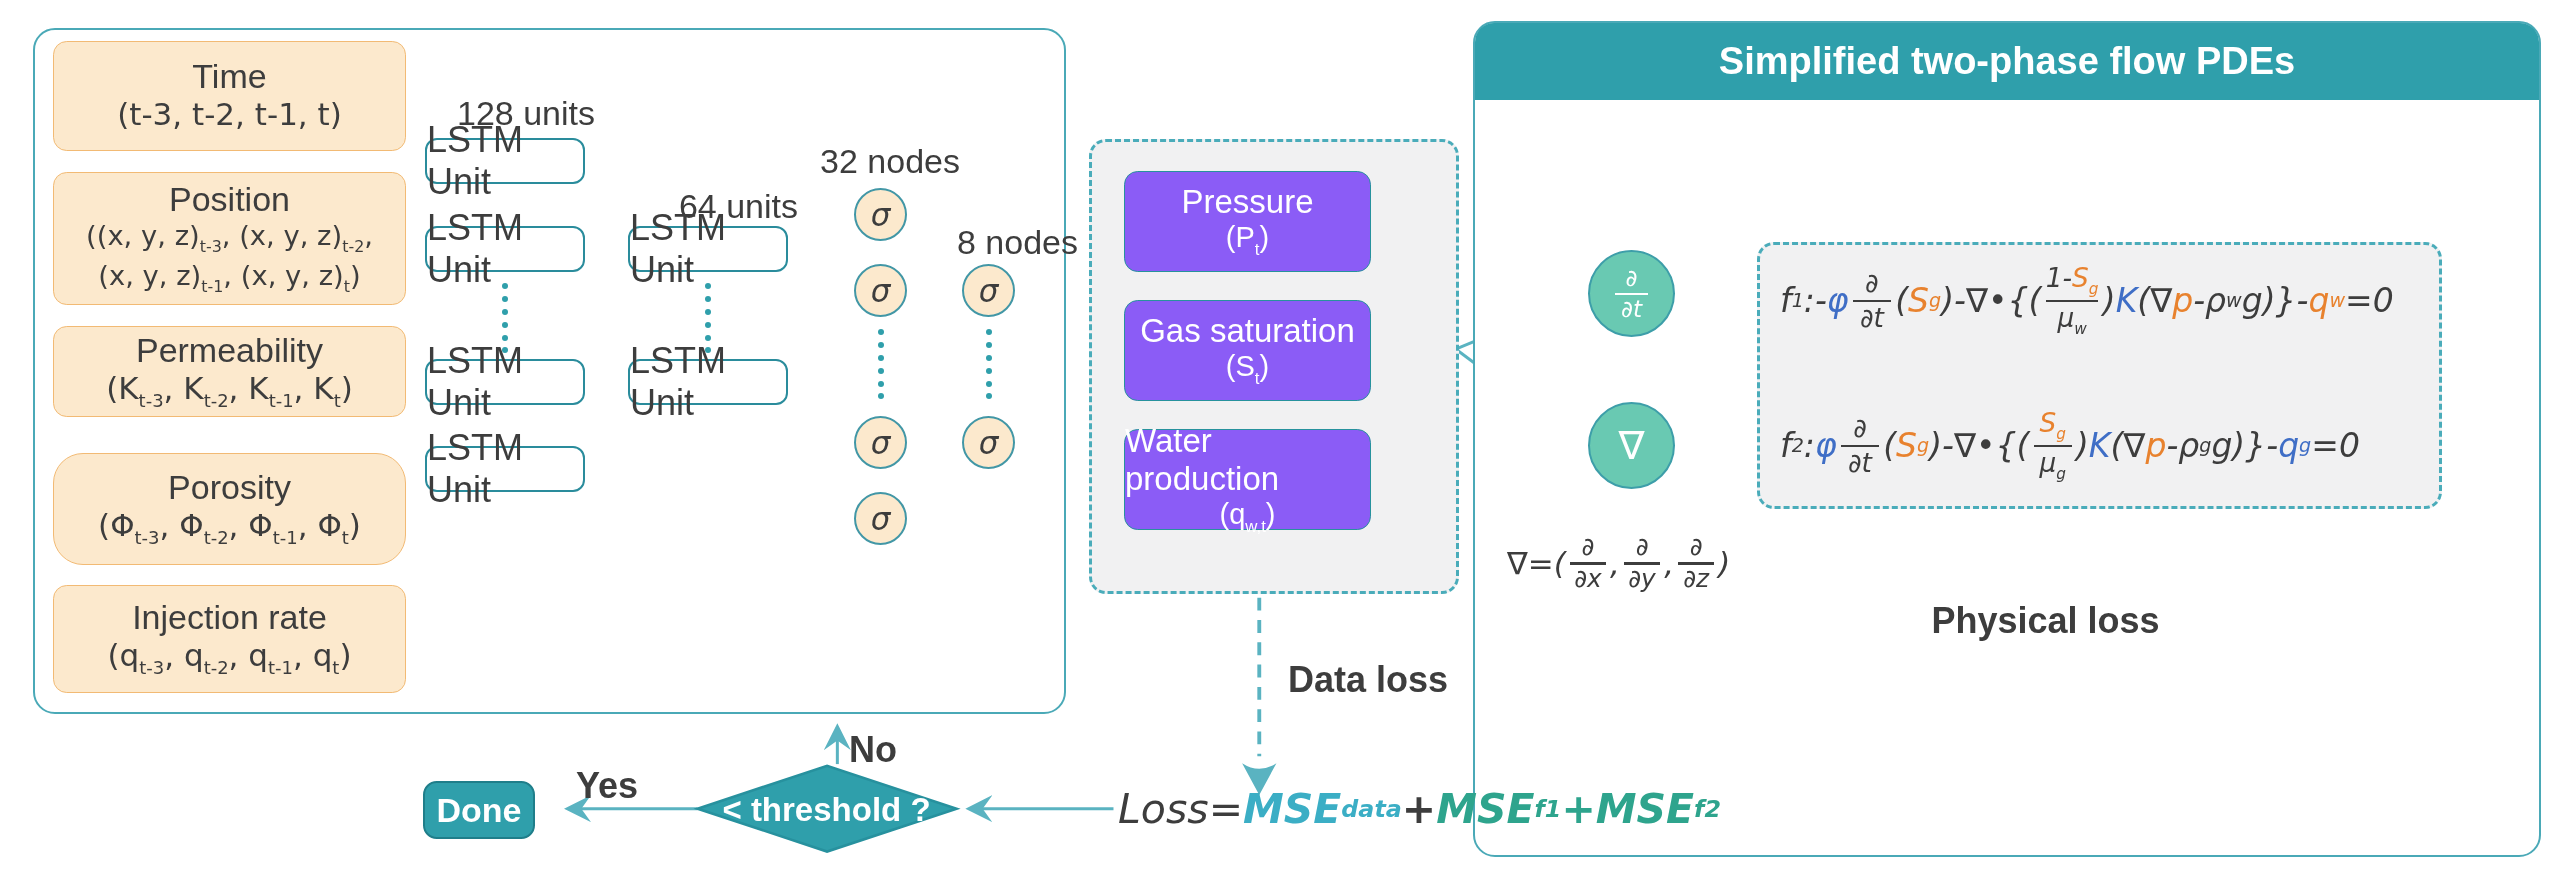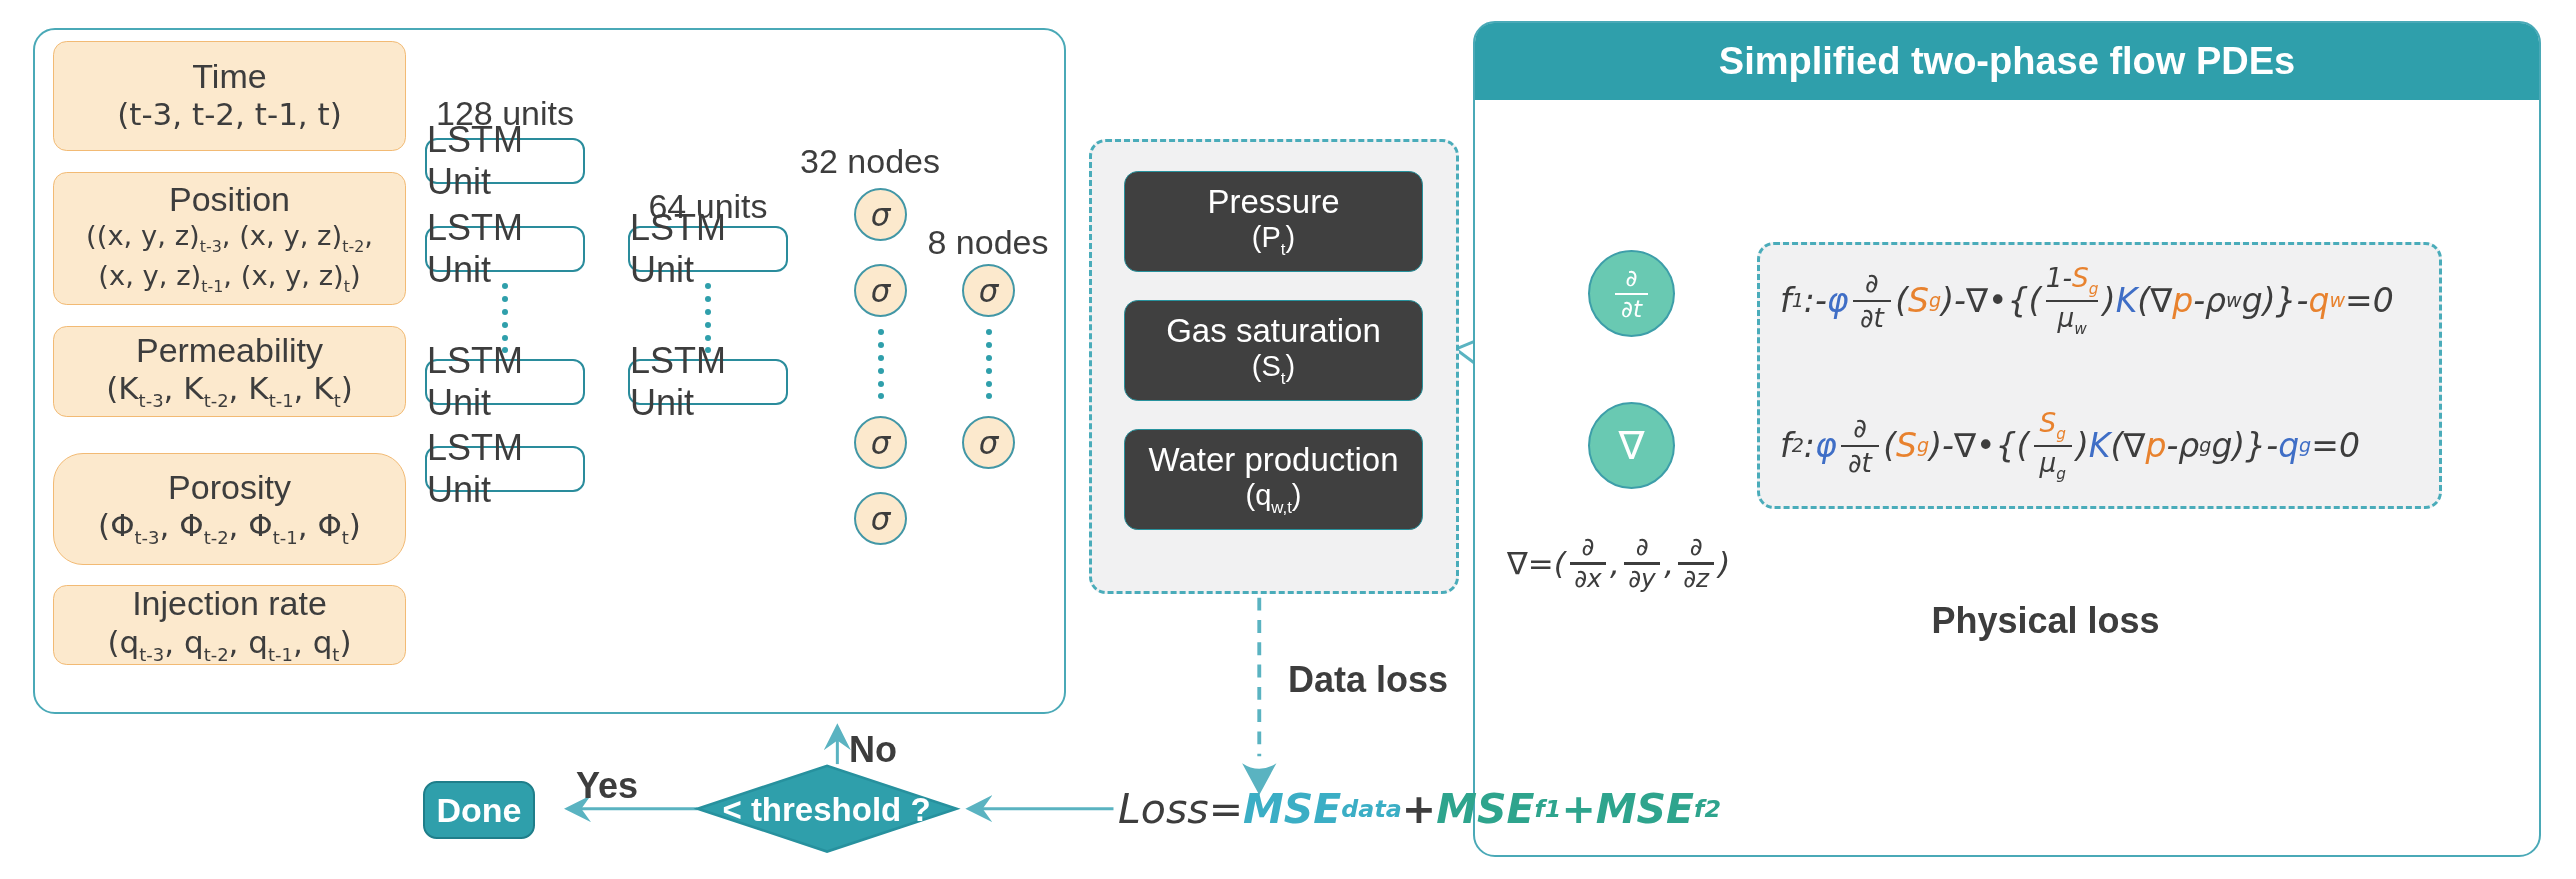--- a/index.html
+++ b/index.html
@@ -12,24 +12,24 @@
   .peach .fm{font-size:31px;line-height:1.28;font-family:"DejaVu Sans",sans-serif}
   .peach.compact .fm{font-size:27.4px}
   .sub{font-size:.58em;vertical-align:-0.45em}
   .lstm{position:absolute;width:160px;height:46px;background:#fff;border:2.6px solid #2a8c9c;border-radius:12px;
         display:flex;align-items:center;justify-content:center;font-size:36px;color:#3d3d3d;box-sizing:border-box}
   .sig{position:absolute;width:53px;height:53px;border-radius:50%;background:#fce9cd;border:2.6px solid #4297a6;
        display:flex;align-items:center;justify-content:center;font-size:31px;font-style:italic;color:#3d3d3d;
        font-family:"DejaVu Sans",sans-serif;box-sizing:border-box}
   .dotcol{position:absolute;display:flex;flex-direction:column;gap:6.9px}
   .dot{width:6px;height:6px;border-radius:50%;background:#2f9fab}
-  .layerlbl{position:absolute;font-size:34px;color:#3d3d3d;text-align:center;width:180px}
+  .layerlbl{position:absolute;font-size:34px;color:#3d3d3d;text-align:right;width:180px}
   .dashedbox{position:absolute;border:3.4px dashed #4aacba;border-radius:17px;background:#f1f1f2;box-sizing:border-box}
-  .tealbox{position:absolute;left:32px;width:299px;height:101px;background:#404040;border:1.7px solid #27929d;border-radius:13.7px;
-           color:#fff;display:flex;flex-direction:column;align-items:center;justify-content:center;text-align:center;box-sizing:border-box}
+  .tealbox{position:absolute;left:32px;width:247px;height:101px;background:#8b5cf6;border:1.7px solid #27929d;border-radius:13.7px;
+           color:#fff;display:flex;flex-direction:column;align-items:center;justify-content:center;text-align:left;box-sizing:border-box}
   .tealbox .t{font-size:33px;line-height:1.15}
   .tealbox .fm{font-size:29px;font-family:Liberation Sans, sans-serif}
   .header-bar{position:absolute;left:0;top:0;width:100%;height:77px;background:#2f9fab;border-radius:19px 19px 0 0;
               display:flex;align-items:center;justify-content:center}
   .header-bar .ttl{color:#fff;font-size:38px;font-weight:bold}
   .gcirc{position:absolute;width:87px;height:87px;border-radius:50%;background:#69c9b2;border:2.6px solid #3d9ea9;
          color:#fff;display:flex;align-items:center;justify-content:center;font-family:"DejaVu Sans",sans-serif;box-sizing:border-box}
   .eq{font-style:italic;color:#3d3d3d;white-space:nowrap;font-family:"DejaVu Sans",sans-serif}
   .frac{display:inline-flex;flex-direction:column;align-items:center;vertical-align:middle;margin:0 4.3px;line-height:1.05}
   .frac .num,.frac .den{font-size:.8em;line-height:1.05}
@@ -83,21 +83,21 @@
       <div class="fm"><span>(x, y, z)</span><span class="sub">t-1</span><span>, (x, y, z)</span><span class="sub">t</span><span>)</span></div>
     </div>
     <div class="peach" style="top: 326px; height: 91px;">
       <div class="t">Permeability</div>
       <div class="fm"><span>(K</span><span class="sub">t-3</span><span>, K</span><span class="sub">t-2</span><span>, K</span><span class="sub">t-1</span><span>, K</span><span class="sub">t</span><span>)</span></div>
     </div>
     <div class="peach" style="top: 453px; height: 112px; border-radius: 30px;">
       <div class="t">Porosity</div>
       <div class="fm"><span>(Φ</span><span class="sub">t-3</span><span>, Φ</span><span class="sub">t-2</span><span>, Φ</span><span class="sub">t-1</span><span>, Φ</span><span class="sub">t</span><span>)</span></div>
     </div>
-    <div class="peach" style="top: 585px; height: 80px;">
+    <div class="peach" style="top: 585px; height: 108px;">
       <div class="t">Injection rate</div>
       <div class="fm"><span>(q</span><span class="sub">t-3</span><span>, q</span><span class="sub">t-2</span><span>, q</span><span class="sub">t-1</span><span>, q</span><span class="sub">t</span><span>)</span></div>
     </div>
   </div>
 
 <div class="layerlbl" style="left:415px;top:94px">128 units</div>
 <div class="layerlbl" style="left:618px;top:187px">64 units</div>
 <div class="layerlbl" style="left:780px;top:142px">32 nodes</div>
 <div class="layerlbl" style="left:898px;top:223px">8 nodes</div>
 <div id="lstm-nodes">

